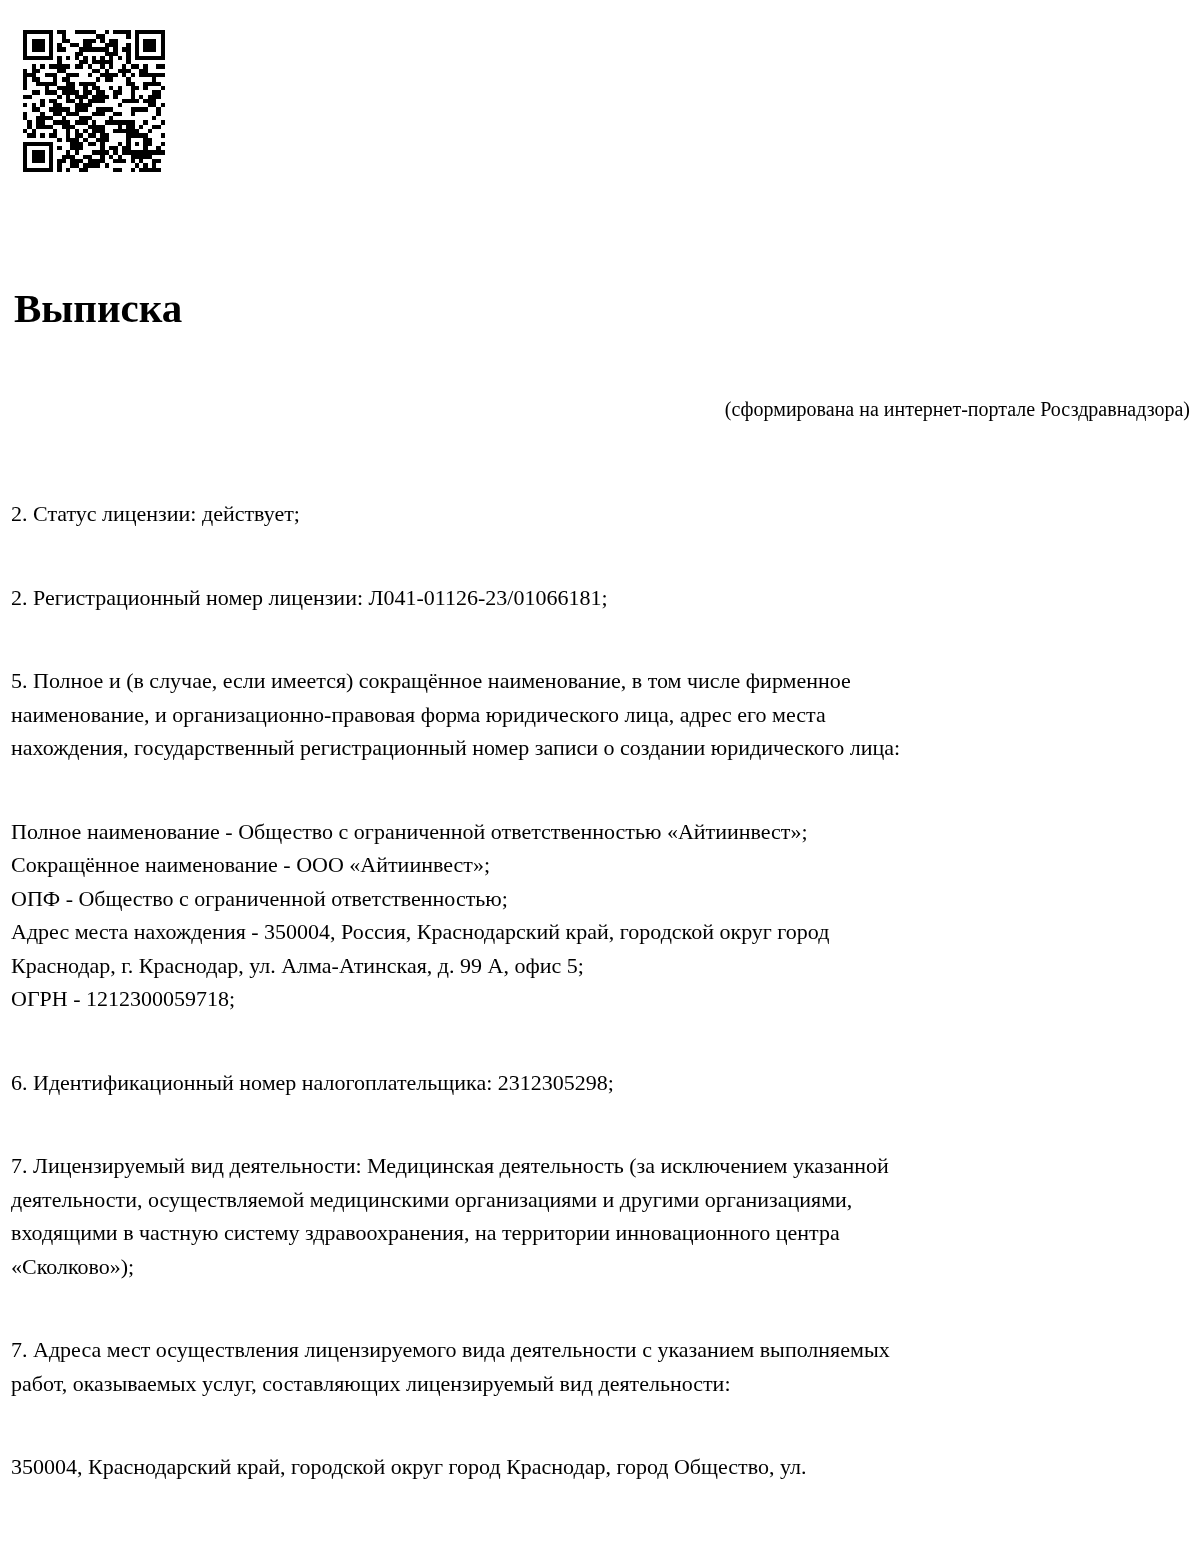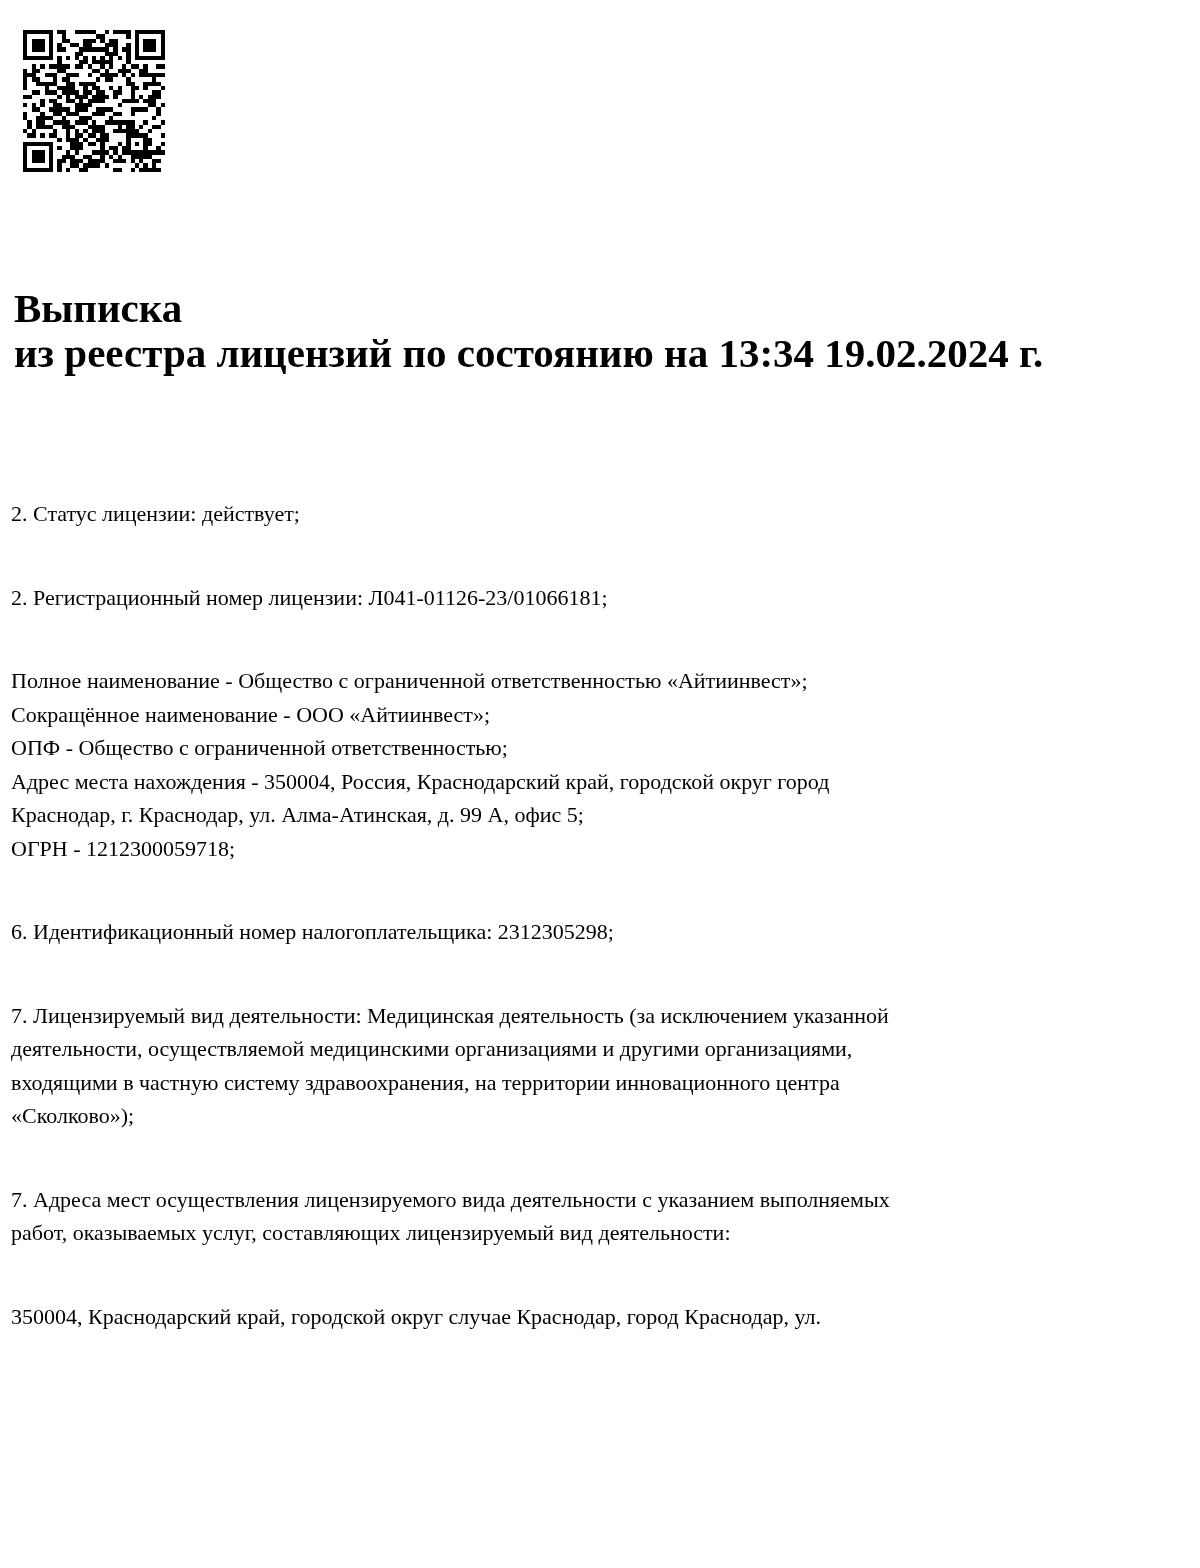--- a/index.html
+++ b/index.html
@@ -615,35 +615,39 @@
       <rect x="21" y="32" width="1" height="1" fill="#000000"></rect>
       <rect x="22" y="32" width="1" height="1" fill="#000000"></rect>
       <rect x="25" y="32" width="1" height="1" fill="#000000"></rect>
       <rect x="27" y="32" width="1" height="1" fill="#000000"></rect>
       <rect x="28" y="32" width="1" height="1" fill="#000000"></rect>
       <rect x="29" y="32" width="1" height="1" fill="#000000"></rect>
       <rect x="30" y="32" width="1" height="1" fill="#000000"></rect>
       <rect x="31" y="32" width="1" height="1" fill="#000000"></rect>
     </svg>
 
-  <h1 class="title"><span>Выписка</span><br><span>из реестра лицензий по состоянию на 13:34 19.02.2024 г.</span></h1>
+  <h1 class="title"><span>Выписка</span><br></h1>
 
+  <div class="subtitle">(сформирована на интернет-портале Росздравнадзора)</div>
 
   <div class="doc-body">
       <p class="para">2. Статус лицензии: действует;</p>
       <p class="para">2. Регистрационный номер лицензии: Л041-01126-23/01066181;</p>
+      <p class="para">5. Полное и (в случае, если имеется) сокращённое наименование, в том числе фирменное
+наименование, и организационно-правовая форма юридического лица, адрес его места
+нахождения, государственный регистрационный номер записи о создании юридического лица:</p>
       <p class="para">Полное наименование - Общество с ограниченной ответственностью «Айтиинвест»;
 Сокращённое наименование - ООО «Айтиинвест»;
 ОПФ - Общество с ограниченной ответственностью;
 Адрес места нахождения - 350004, Россия, Краснодарский край, городской округ город
 Краснодар, г. Краснодар, ул. Алма-Атинская, д. 99 А, офис 5;
 ОГРН - 1212300059718;</p>
       <p class="para">6. Идентификационный номер налогоплательщика: 2312305298;</p>
       <p class="para">7. Лицензируемый вид деятельности: Медицинская деятельность (за исключением указанной
 деятельности, осуществляемой медицинскими организациями и другими организациями,
 входящими в частную систему здравоохранения, на территории инновационного центра
 «Сколково»);</p>
       <p class="para">7. Адреса мест осуществления лицензируемого вида деятельности с указанием выполняемых
 работ, оказываемых услуг, составляющих лицензируемый вид деятельности:</p>
-      <p class="para">350004, Краснодарский край, городской округ случае Краснодар, город Краснодар, ул.</p>
+      <p class="para">350004, Краснодарский край, городской округ город Краснодар, город Общество, ул.</p>
     </div>
 
 </div>
 
 </body></html>

